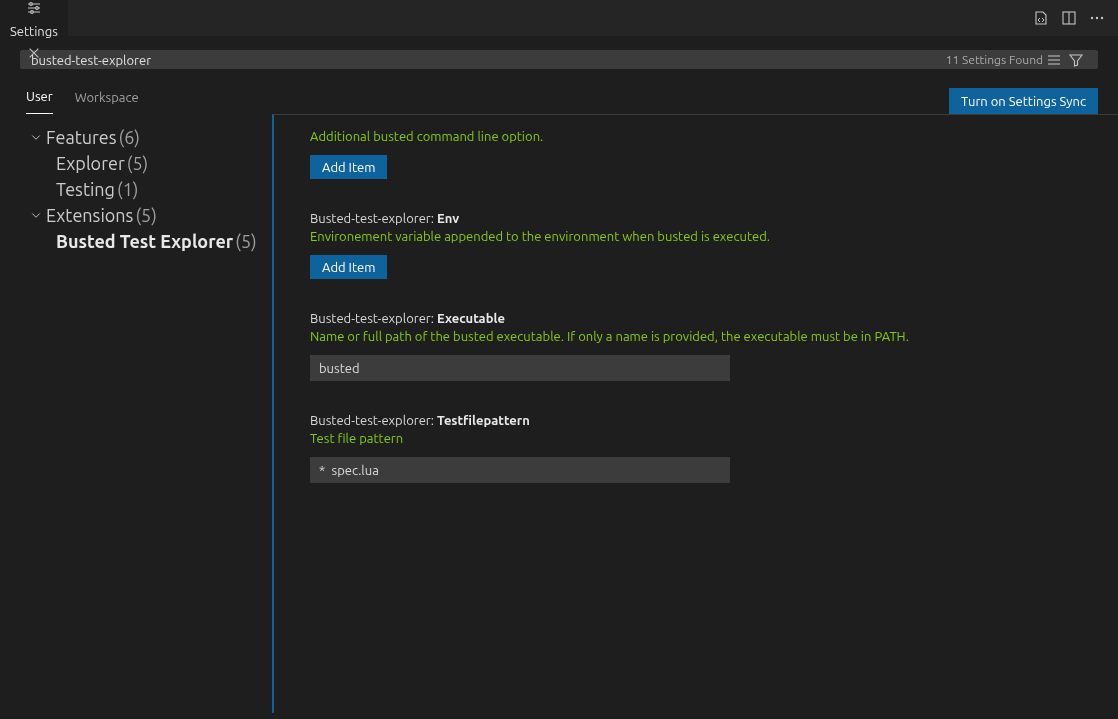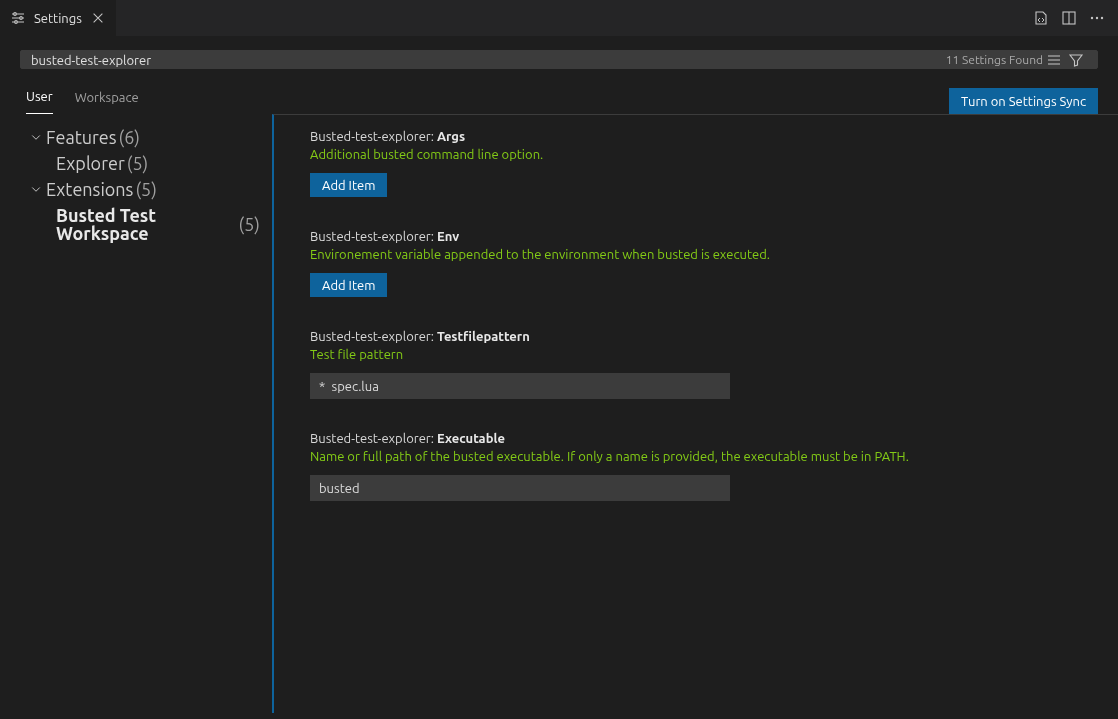--- a/index.html
+++ b/index.html
@@ -21,20 +21,21 @@
   background: #252526;
 }
 .tab {
   display: flex;
   align-items: center;
   gap: 8px;
   height: 36px;
   padding: 0 10px;
   background: #1e1e1e;
   border-right: 1px solid #252526;
+  flex-direction: column;
 }
 .tab .icon { width: 16px; height: 16px; display: inline-flex; align-items: center; justify-content: center; }
 .tab .title { color: #e0e0e0; }
 .tab .close { width: 16px; height:16px; display:inline-flex; align-items:center; justify-content:center; }
 .tab-actions { margin-left: auto; display: flex; gap: 6px; padding-right: 10px; }
 .tab-actions .icon-btn { width: 22px; height:22px; display:inline-flex; align-items:center; justify-content:center; color:#c5c5c5; }
 
 
 .search-row {
   padding: 14px 20px 4px 20px;
@@ -245,64 +246,65 @@
             <path d="M3 6l5 5 5-5" stroke="#c5c5c5" stroke-width="1.3" fill="none"></path>
           </svg>
       </span>
       <span>Features</span>
       <span class="tree-count">(6)</span>
     </div>
     <div class="tree-item tree-indent-2">
       <span>Explorer</span>
       <span class="tree-count">(5)</span>
     </div>
+    <div class="tree-item tree-indent-2">
+      <span>Testing</span>
+      <span class="tree-count">(1)</span>
+    </div>
     <div class="tree-item tree-indent-1">
       <span class="chevron">
         <svg width="12" height="12" viewBox="0 0 16 16">
             <path d="M3 6l5 5 5-5" stroke="#c5c5c5" stroke-width="1.3" fill="none"></path>
           </svg>
       </span>
       <span>Extensions</span>
       <span class="tree-count">(5)</span>
     </div>
     <div class="tree-item tree-indent-2 selected">
-      <span>Busted Test Workspace</span>
+      <span>Busted Test Explorer</span>
       <span class="tree-count" style="font-weight:normal">(5)</span>
     </div>
   </div>
 
   <div class="content-scroll">
 
     <div class="setting">
-      <div class="title-line">
-        <span class="prefix">Busted-test-explorer: </span><span class="name">Args</span>
-      </div>
       <div class="desc">Additional busted command line option.</div>
       <button class="add-btn">Add Item</button>
     </div>
 
 
     <div class="setting">
       <div class="title-line">
         <span class="prefix">Busted-test-explorer: </span><span class="name">Env</span>
       </div>
       <div class="desc">Environement variable appended to the environment when busted is executed.</div>
       <button class="add-btn">Add Item</button>
     </div>
 
     <div class="setting">
       <div class="title-line">
+        <span class="prefix">Busted-test-explorer: </span><span class="name">Executable</span>
+      </div>
+      <div class="desc">Name or full path of the busted executable. If only a name is provided, the executable must be in PATH.</div>
+      <input class="text-input" value="busted" style="">
+    </div>
+
+    <div class="setting">
+      <div class="title-line">
         <span class="prefix">Busted-test-explorer: </span><span class="name">Testfilepattern</span>
       </div>
       <div class="desc">Test file pattern</div>
       <input class="text-input" value="*_spec.lua" style="">
     </div>
 
-    <div class="setting">
-      <div class="title-line">
-        <span class="prefix">Busted-test-explorer: </span><span class="name">Executable</span>
-      </div>
-      <div class="desc">Name or full path of the busted executable. If only a name is provided, the executable must be in PATH.</div>
-      <input class="text-input" value="busted" style="">
-    </div>
-
   </div>
 </div>
 
 </body></html>

